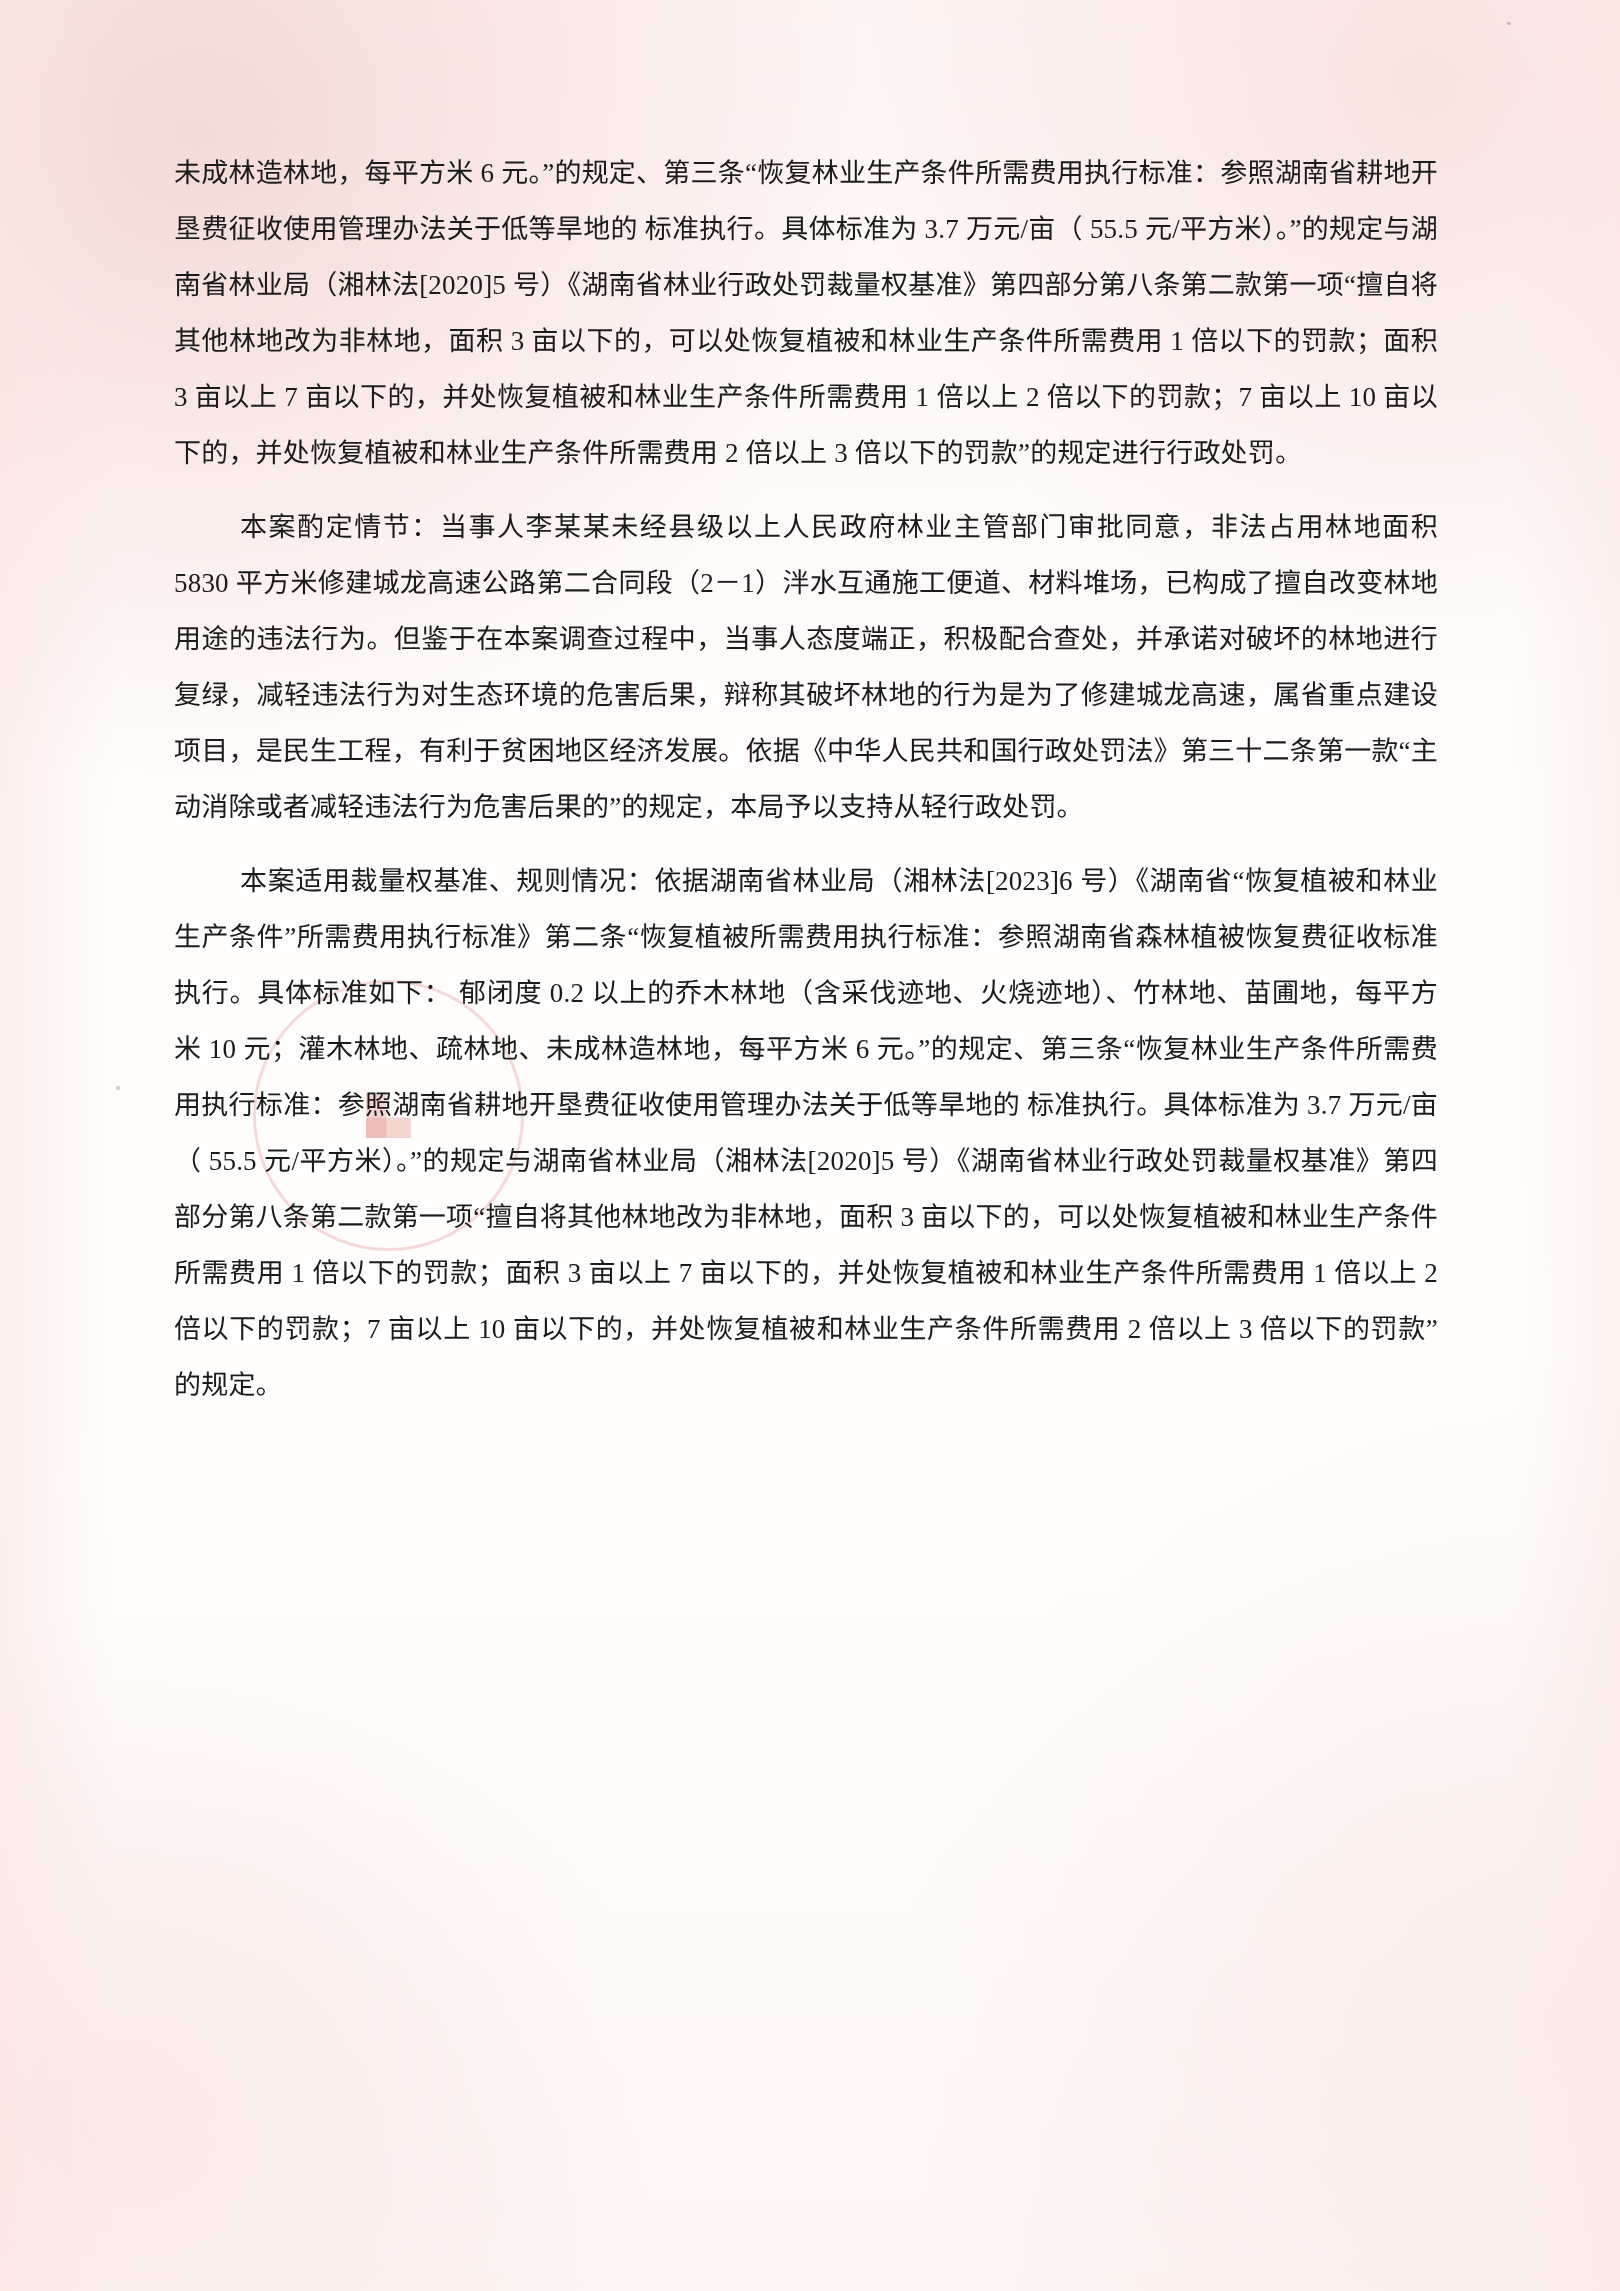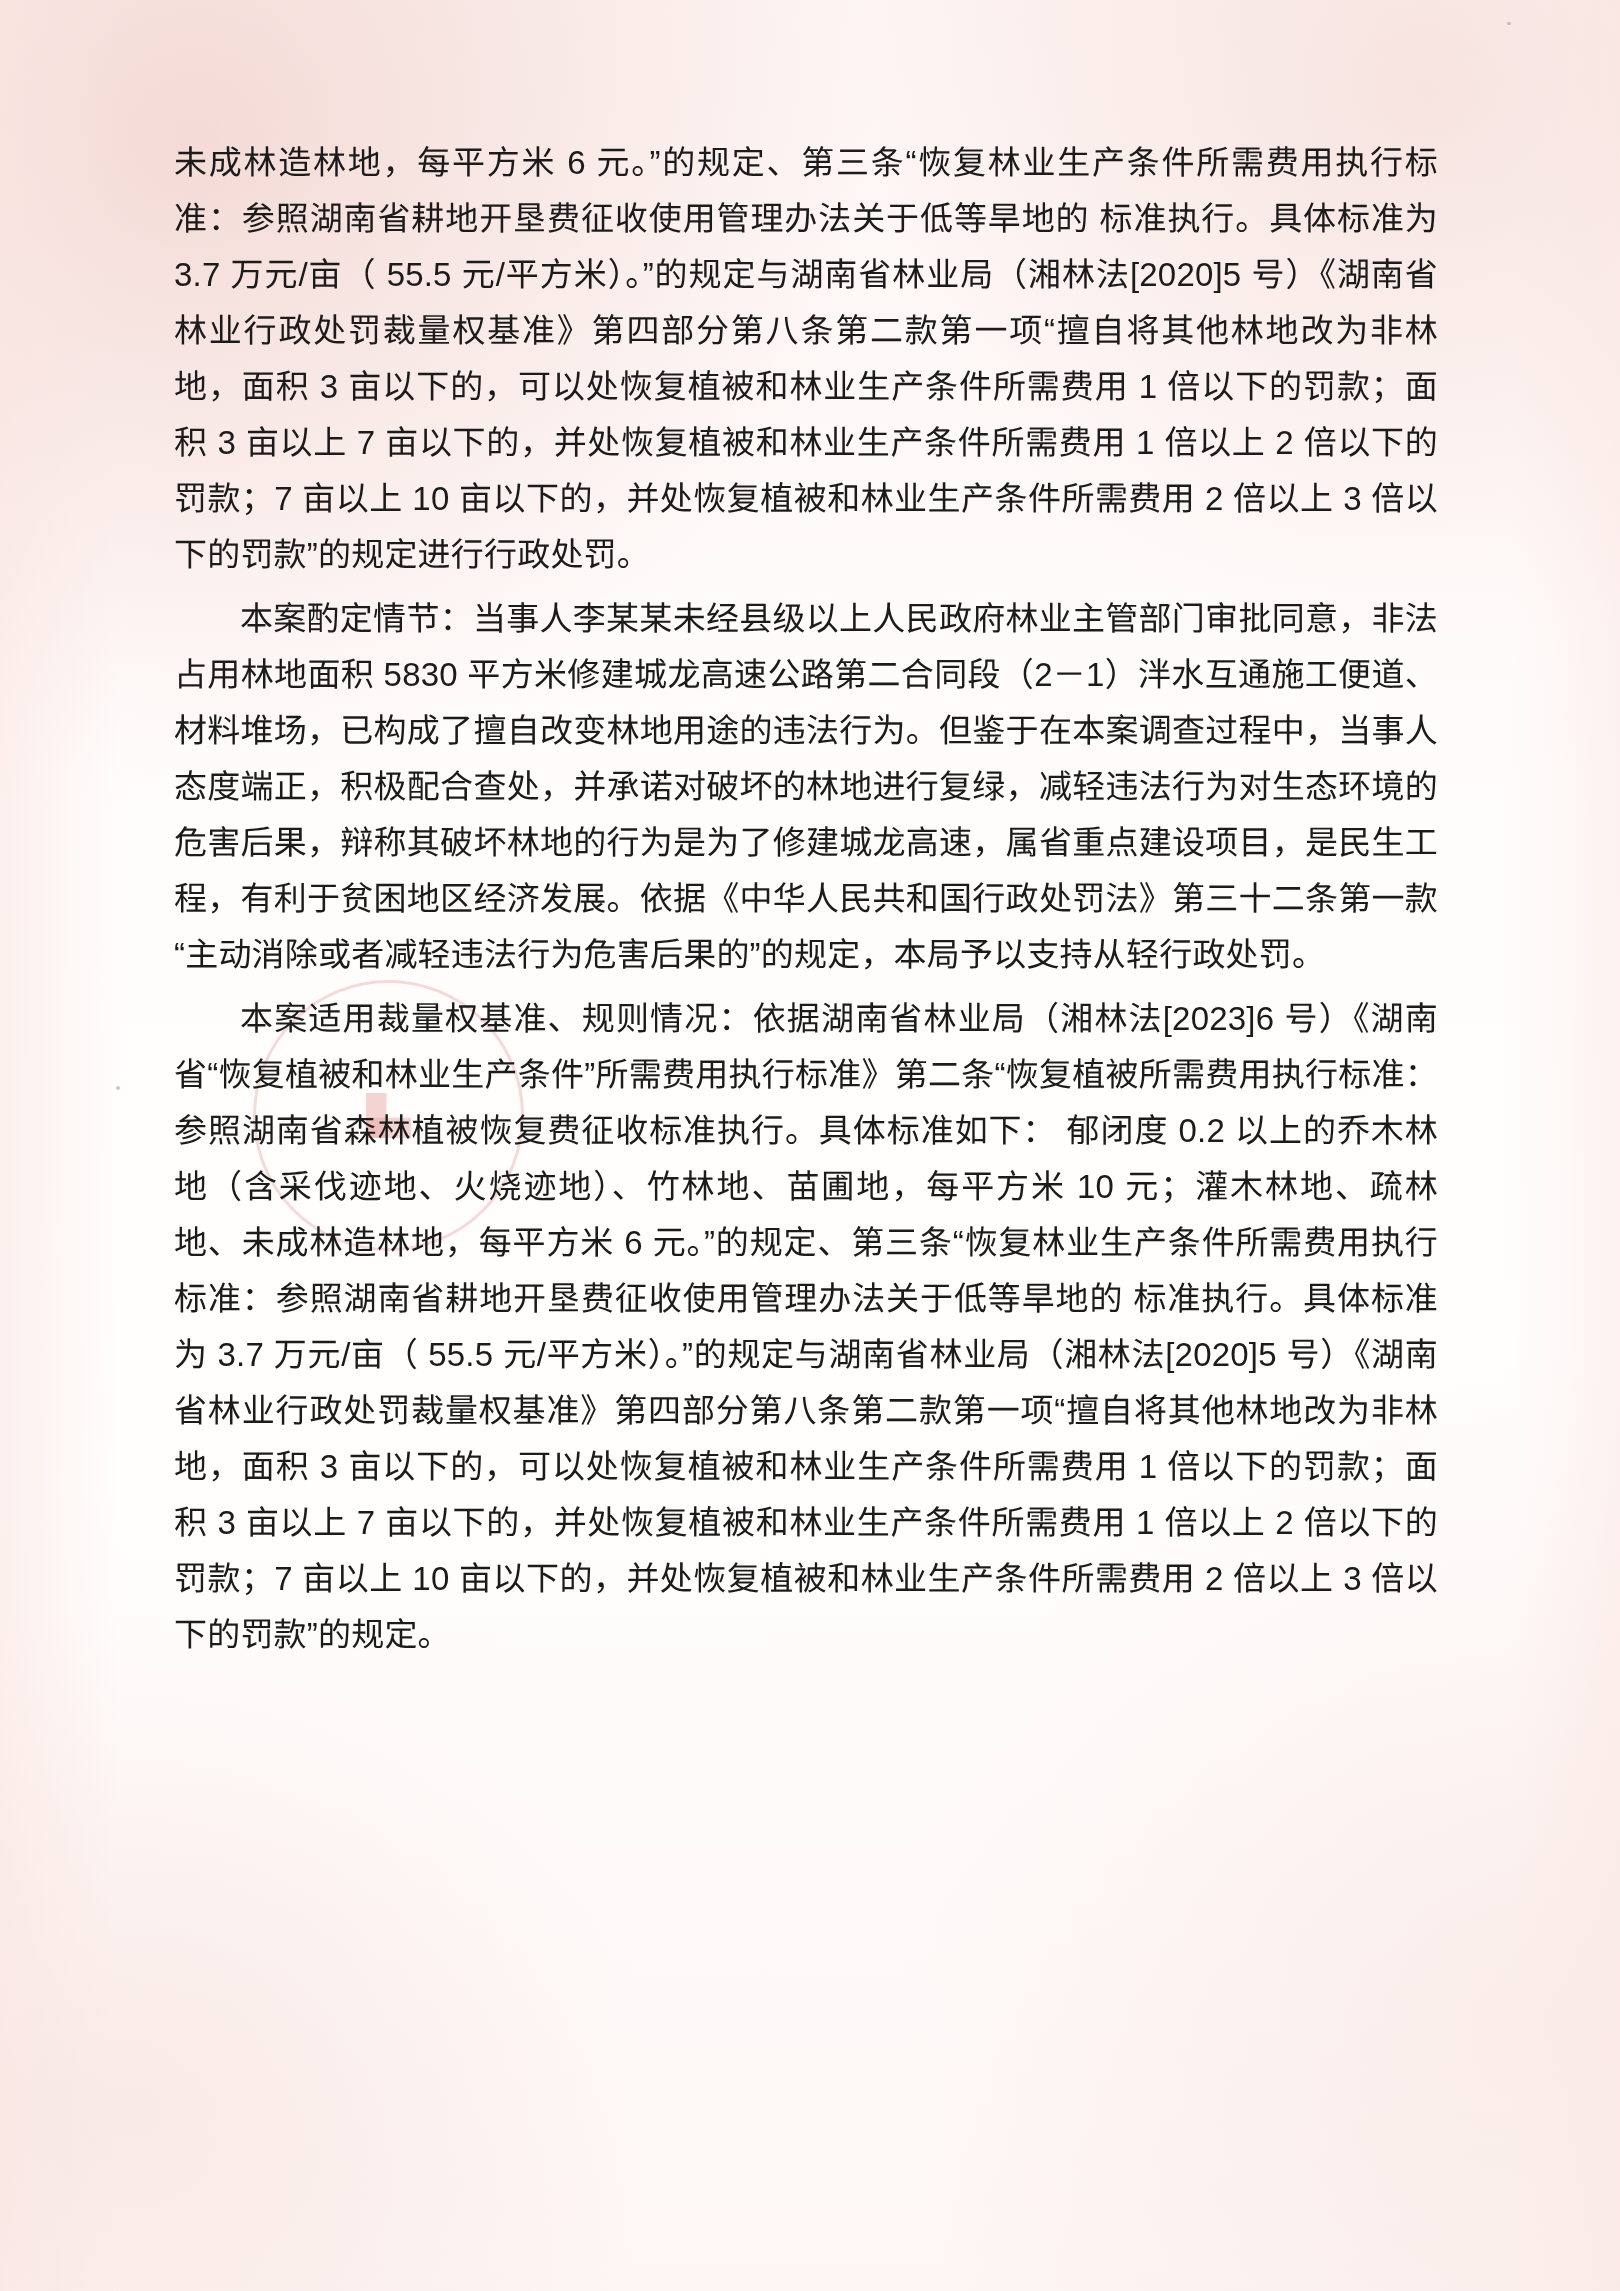--- a/index.html
+++ b/index.html
@@ -30,28 +30,28 @@
       linear-gradient(90deg, rgba(250,228,224,0.55) 0px, rgba(255,255,255,0) 118px),
       linear-gradient(270deg, rgba(250,228,224,0.45) 0px, rgba(255,255,255,0) 108px);
   }
   .content {
     position: absolute;
     left: 174px;
     top: 127px;
     width: 1264px;
   }
   p.para {
-    margin: 8px 0 1px 0;
-    font-size: 33px;
+    margin: 18px 0 1px 0;
+    font-size: 27px;
     line-height: 56px;
     color: #1b1b1b;
     text-align: justify;
     text-justify: inter-ideograph;
     letter-spacing: 0.2px;
-    font-family: Liberation Sans, sans-serif;
+    font-family: Liberation Serif, serif;
   }
   p.indent {
     text-indent: 66px;
   }
   
   .seal {
     position: absolute;
     left: 253px;
     top: 980px;
     width: 265px;

